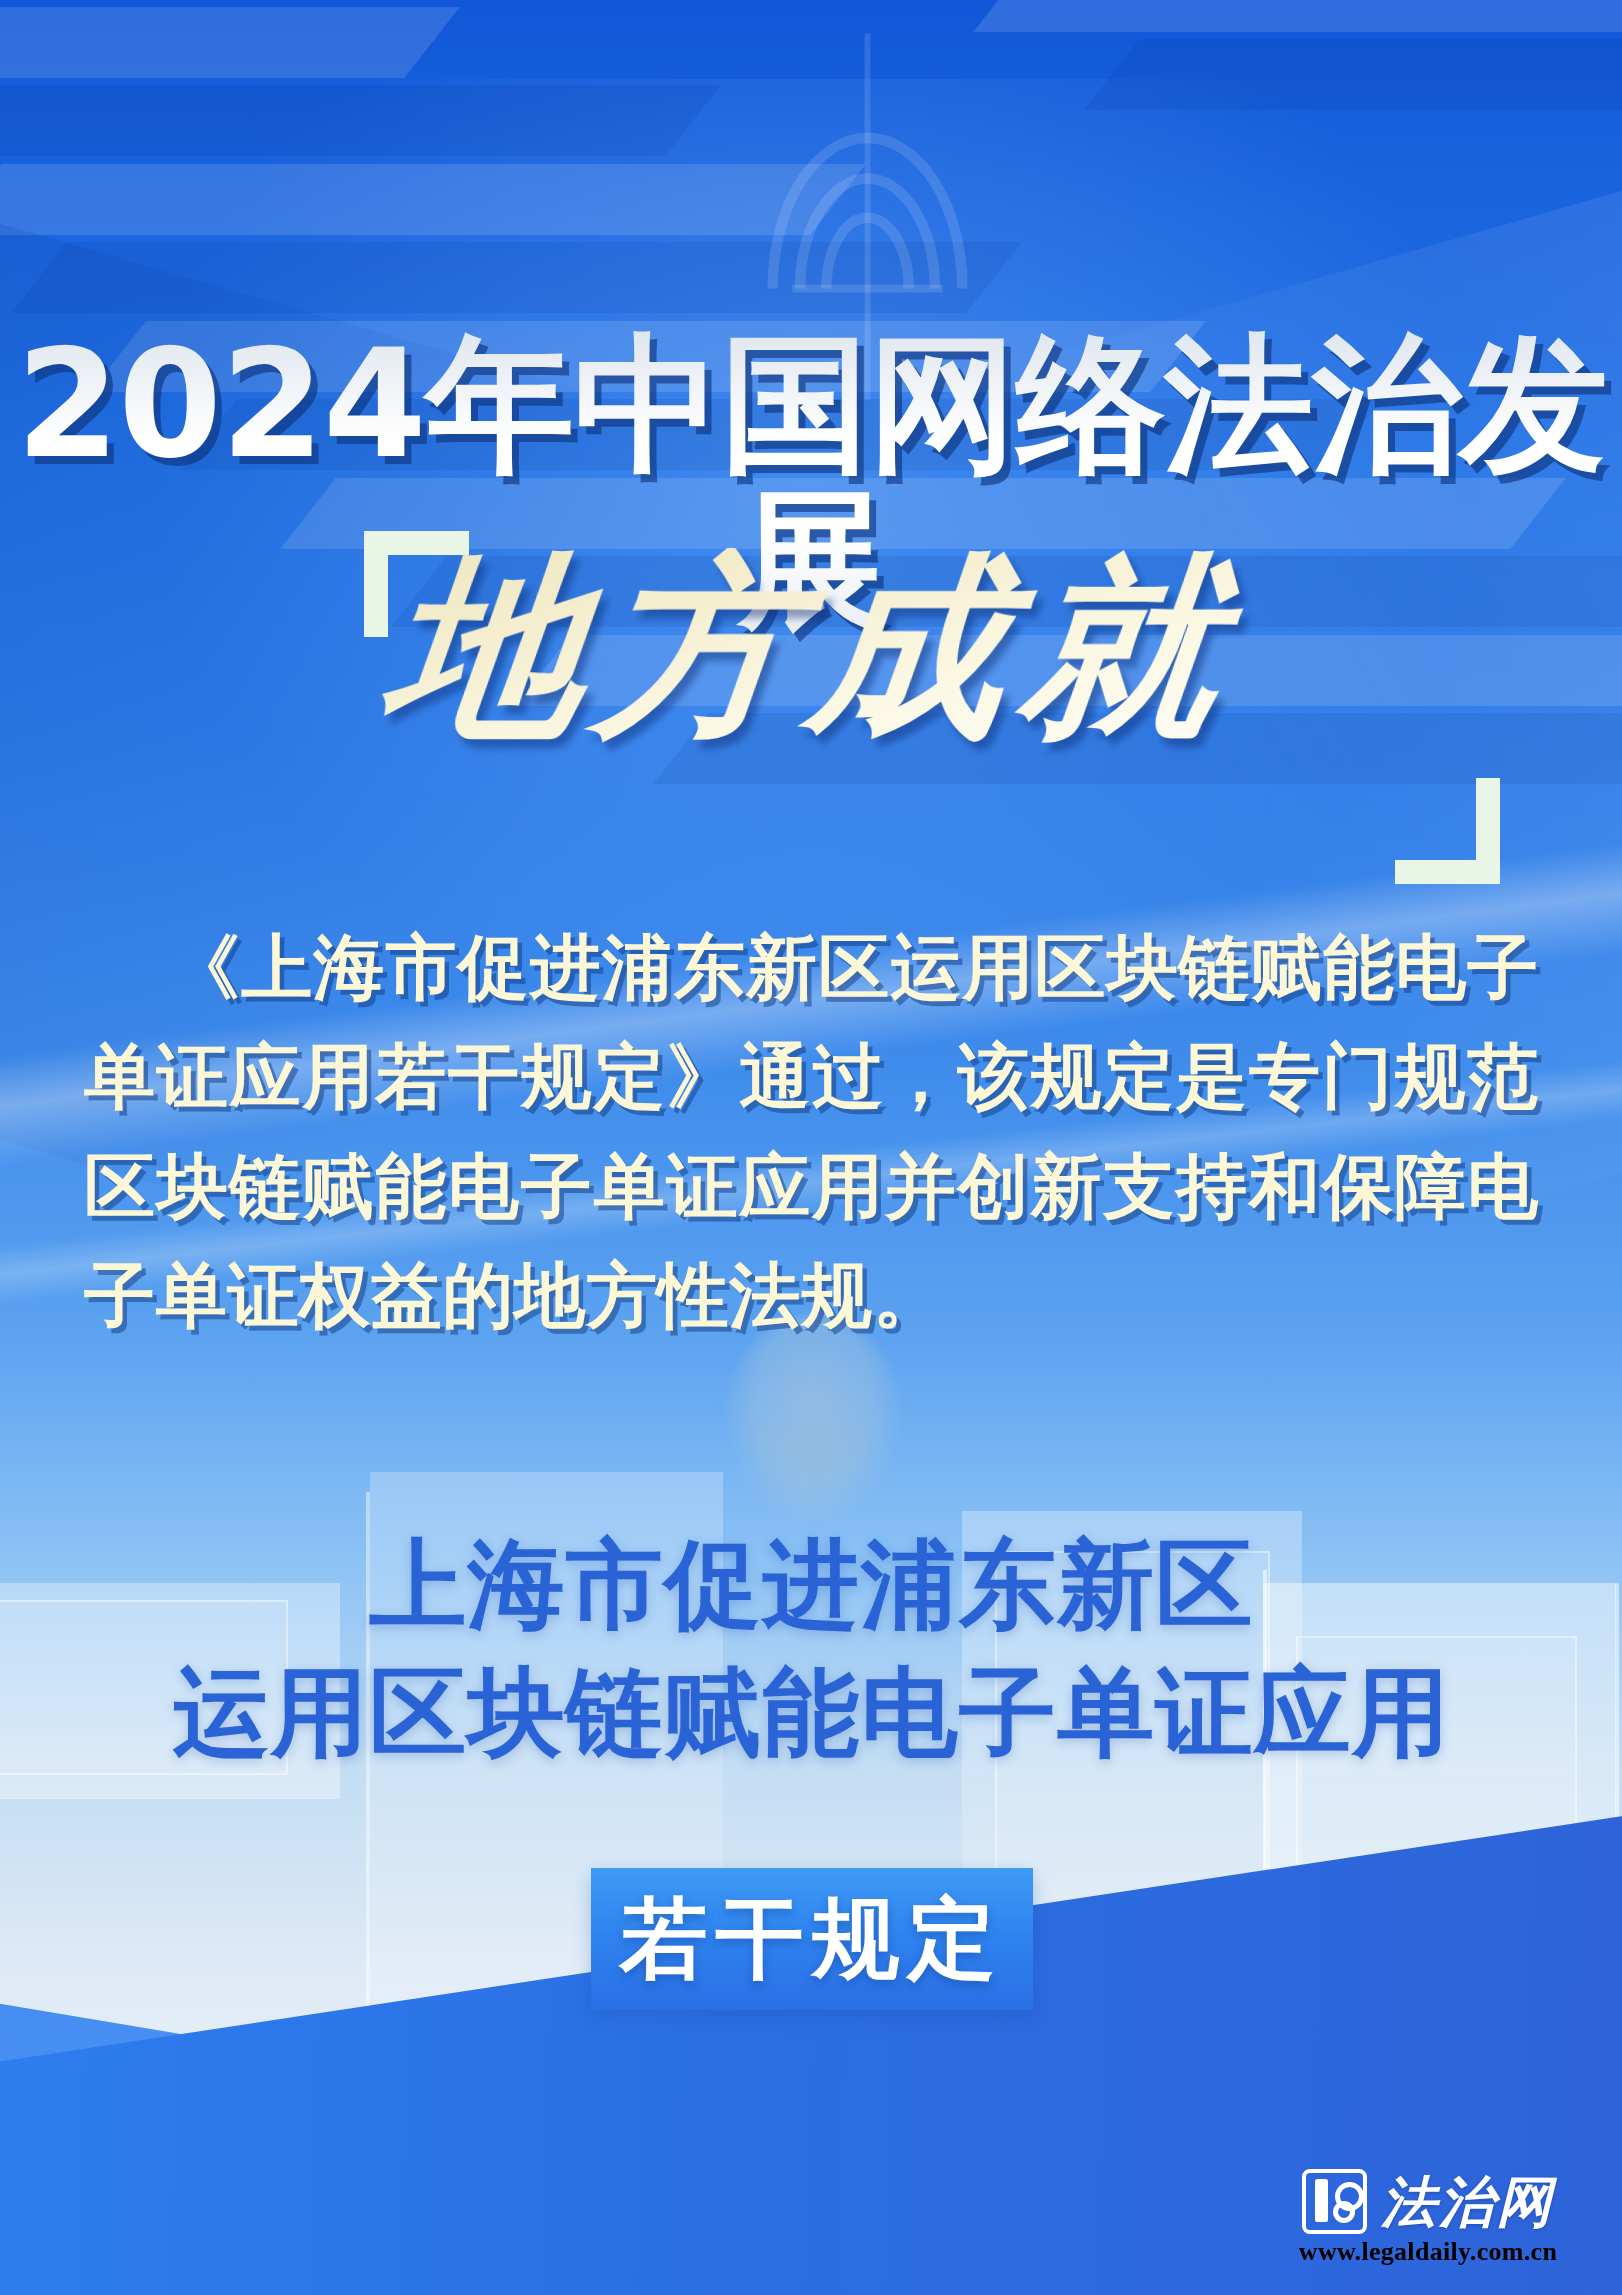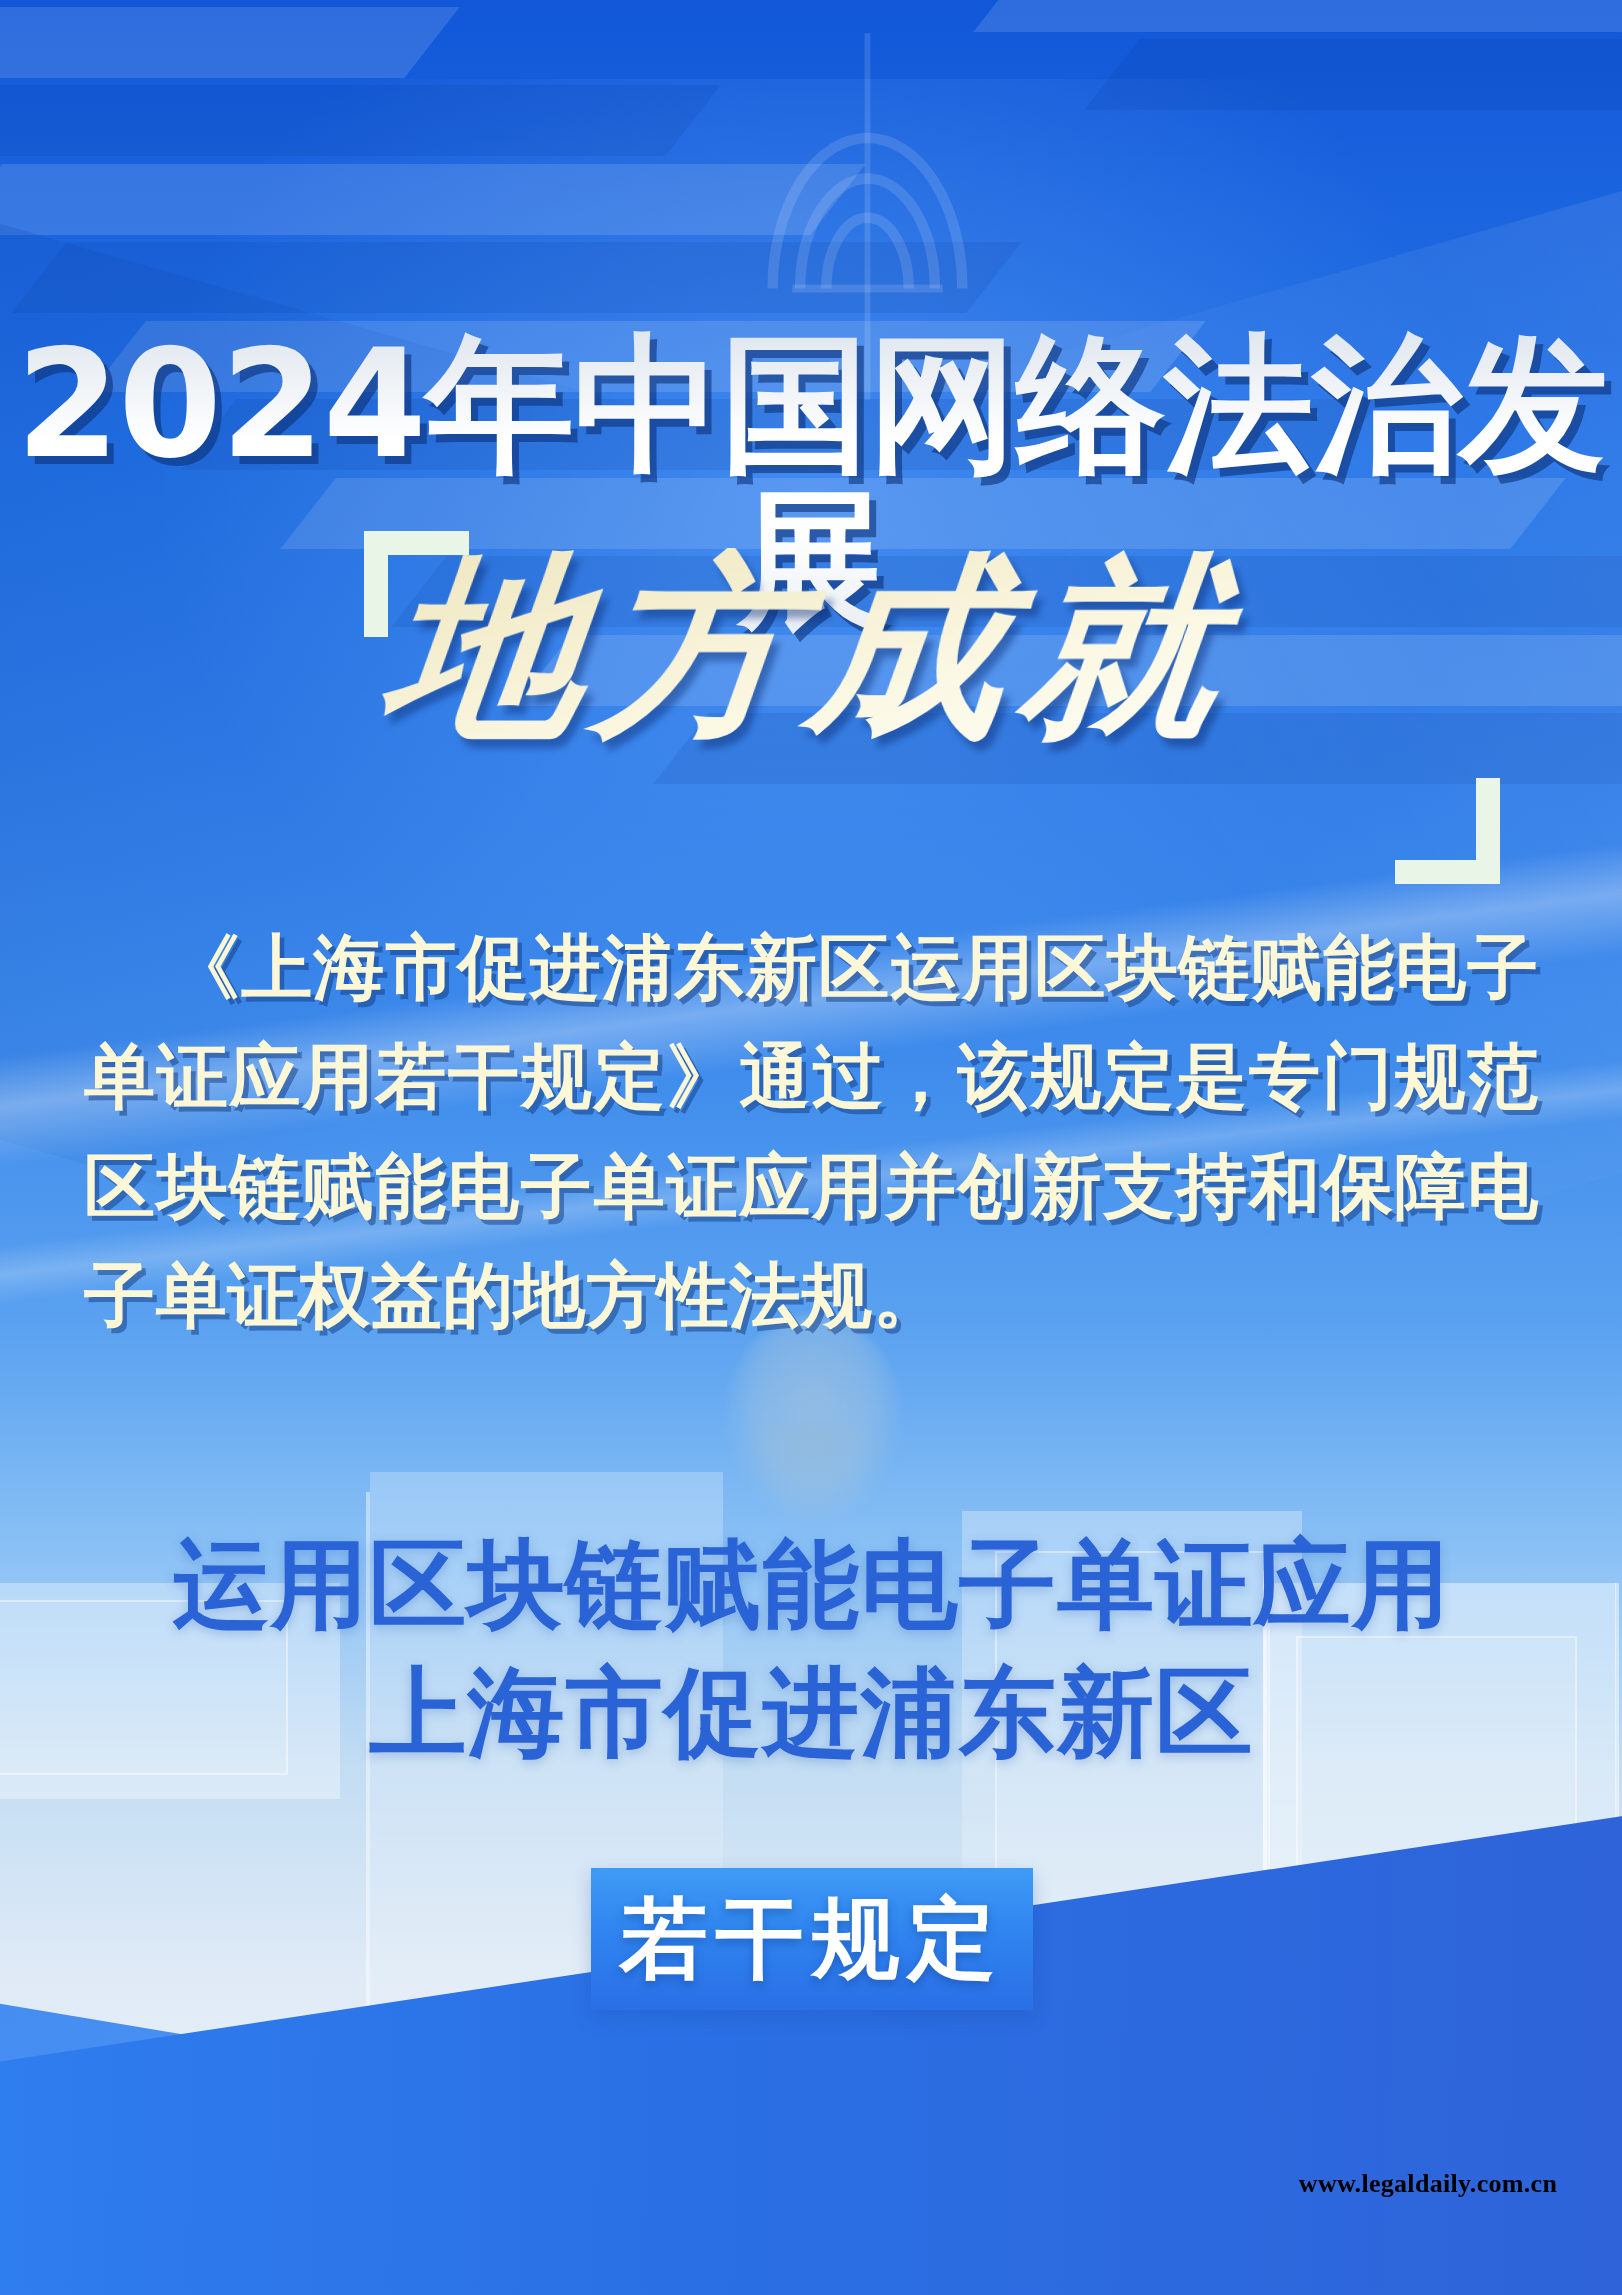--- a/index.html
+++ b/index.html
@@ -354,26 +354,32 @@
   <div class="bracket bracket-br">
     <span class="h"></span>
       <span class="v"></span>
   </div>
 
   <div class="calli">地方成就</div>
 
   <p class="para">《上海市促进浦东新区运用区块链赋能电子单证应用若干规定》通过，该规定是专门规范区块链赋能电子单证应用并创新支持和保障电子单证权益的地方性法规。</p>
 
   <div class="subhead">
+    <span class="l2">上海市促进浦东新区</span>
     <span class="l2">运用区块链赋能电子单证应用</span>
-    <span class="l2">上海市促进浦东新区</span>
   </div>
 
   <div class="badge">
     <span class="badge-text">若干规定</span>
   </div>
 
   <div class="footer">
+    <div class="logo-row">
+      <span class="seal">
+          <i></i>
+        </span>
+      <span class="brand">法治网</span>
+    </div>
     <div class="url">www.legaldaily.com.cn</div>
   </div>
 
 </div>
 
 
 </body></html>

